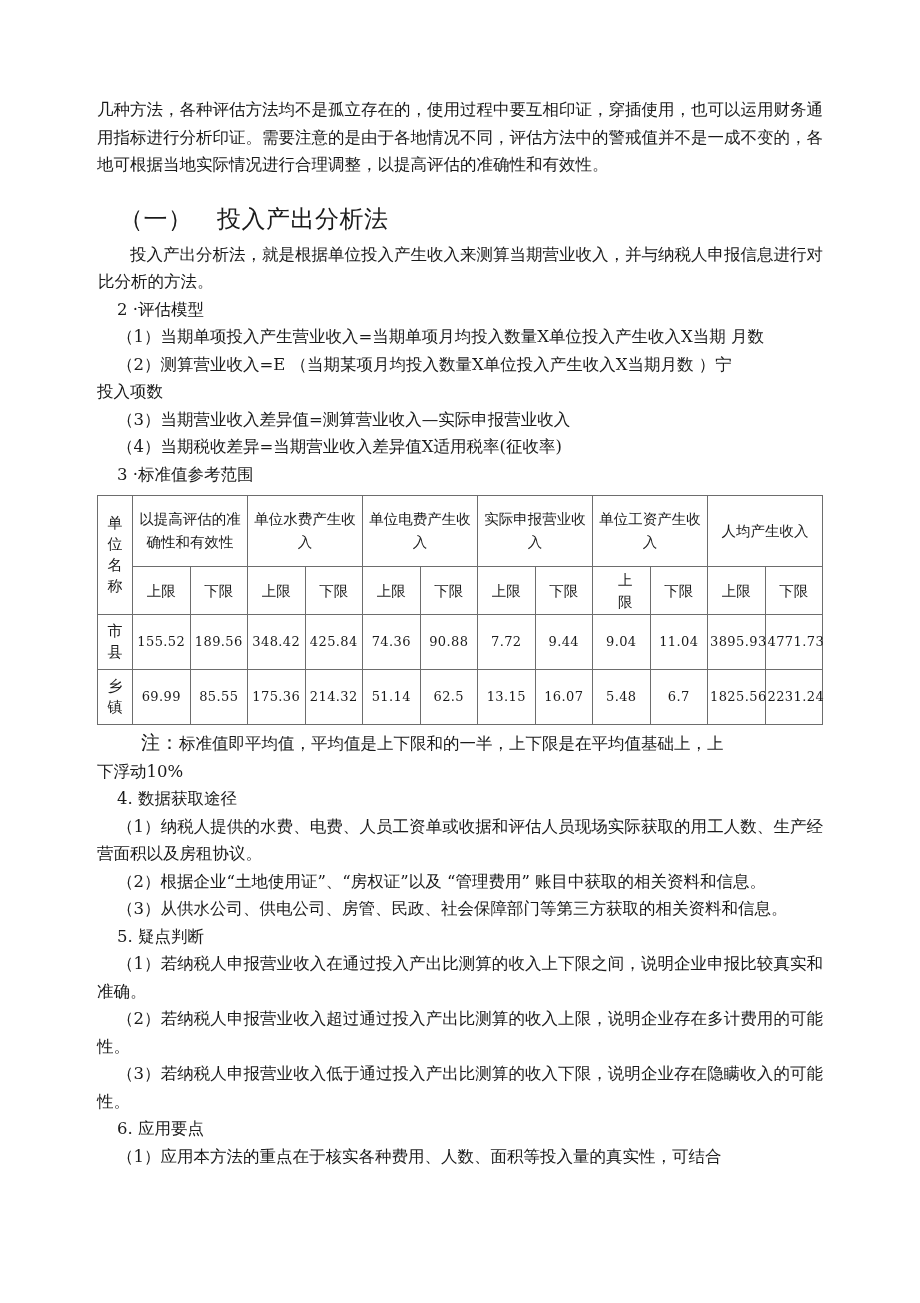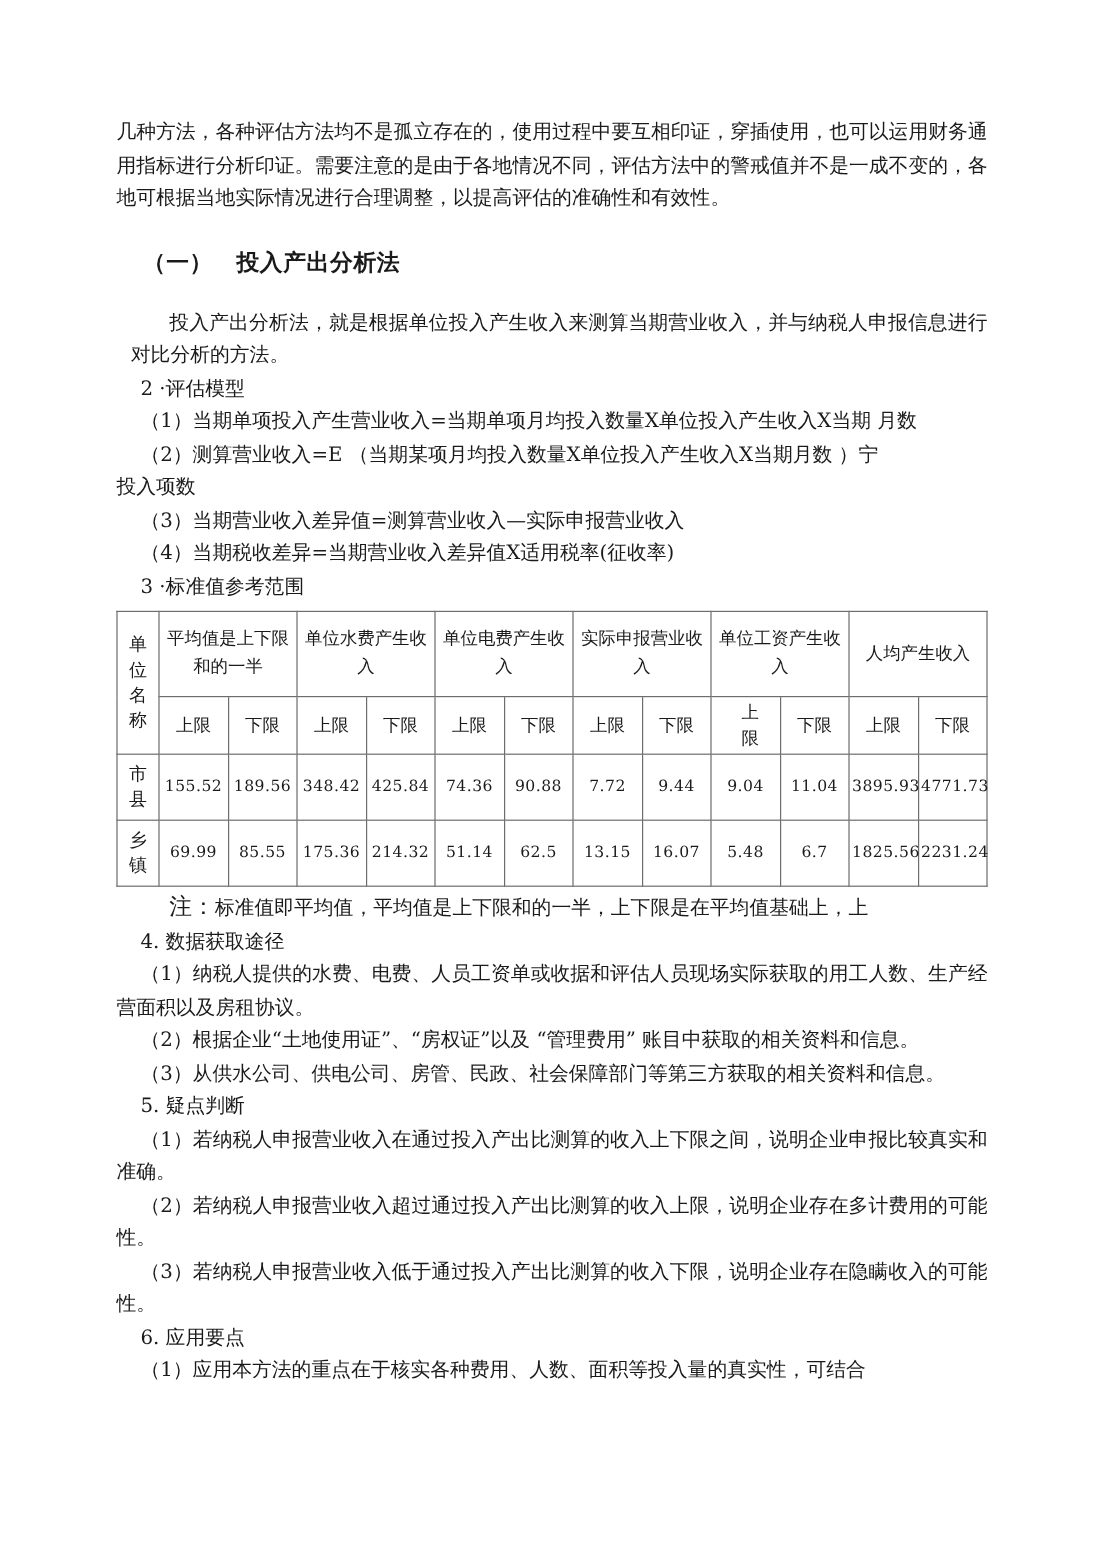--- a/index.html
+++ b/index.html
@@ -28,32 +28,32 @@
     text-align: justify;
     text-justify: inter-ideograph;
   }
   p {
     margin: 0;
   }
   .para {
     text-indent: 0;
   }
   .indent1 {
-    margin-left: 12px;
+    margin-left: 1px;
     text-indent: 32px;
     font-family: Liberation Serif, serif;
   }
   .sec-heading {
-    font-size: 19px;
+    font-size: 24px;
     line-height: 40px;
     margin-top: 14px;
-    margin-bottom: 16px;
+    margin-bottom: 2px;
     text-indent: 22px;
     letter-spacing: 0.5px;
-    font-weight: bold;
+    font-weight: normal;
   }
   .lvl2 {
     text-indent: 20px;
   }
   .formula {
     text-indent: 20px;
   }
   .note-line {
     text-indent: 44px;
   }
@@ -141,21 +141,21 @@
       <tbody>
         <tr>
           <td class="vertical-name" rowspan="2">
             <span class="vstack">
               <span>单</span>
               <span>位</span>
               <span>名</span>
               <span>称</span>
             </span>
           </td>
-          <td class="group-head" colspan="2">平均值是上下限和的一半</td>
+          <td class="group-head" colspan="2">以提高评估的准确性和有效性</td>
           <td class="group-head" colspan="2">单位水费产生收入</td>
           <td class="group-head" colspan="2">单位电费产生收入</td>
           <td class="group-head" colspan="2">实际申报营业收入</td>
           <td class="group-head" colspan="2">单位工资产生收入</td>
           <td class="group-head" colspan="2">人均产生收入</td>
         </tr>
         <tr>
           <td class="limit-head">上限</td>
           <td class="limit-head">下限</td>
           <td class="limit-head">上限</td>
@@ -208,20 +208,21 @@
           <td class="num">16.07</td>
           <td class="num">5.48</td>
           <td class="num">6.7</td>
           <td class="num">1825.56</td>
           <td class="num">2231.24</td>
         </tr>
       </tbody>
     </table>
 
     <p class="note-line"><span class="note-label">注：</span><span>标准值即平均值，平均值是上下限和的一半，上下限是在平均值基础上，上</span></p>
+    <p class="para">下浮动10%</p>
 
     <p class="lvl2">4. 数据获取途径</p>
     <p class="formula">（1）纳税人提供的水费、电费、人员工资单或收据和评估人员现场实际获取的用工人数、生产经营面积以及房租协议。</p>
     <p class="formula">（2）根据企业“土地使用证”、“房权证”以及 “管理费用” 账目中获取的相关资料和信息。</p>
     <p class="formula">（3）从供水公司、供电公司、房管、民政、社会保障部门等第三方获取的相关资料和信息。</p>
 
     <p class="lvl2">5. 疑点判断</p>
     <p class="formula">（1）若纳税人申报营业收入在通过投入产出比测算的收入上下限之间，说明企业申报比较真实和准确。</p>
     <p class="formula">（2）若纳税人申报营业收入超过通过投入产出比测算的收入上限，说明企业存在多计费用的可能性。</p>
     <p class="formula">（3）若纳税人申报营业收入低于通过投入产出比测算的收入下限，说明企业存在隐瞒收入的可能性。</p>

